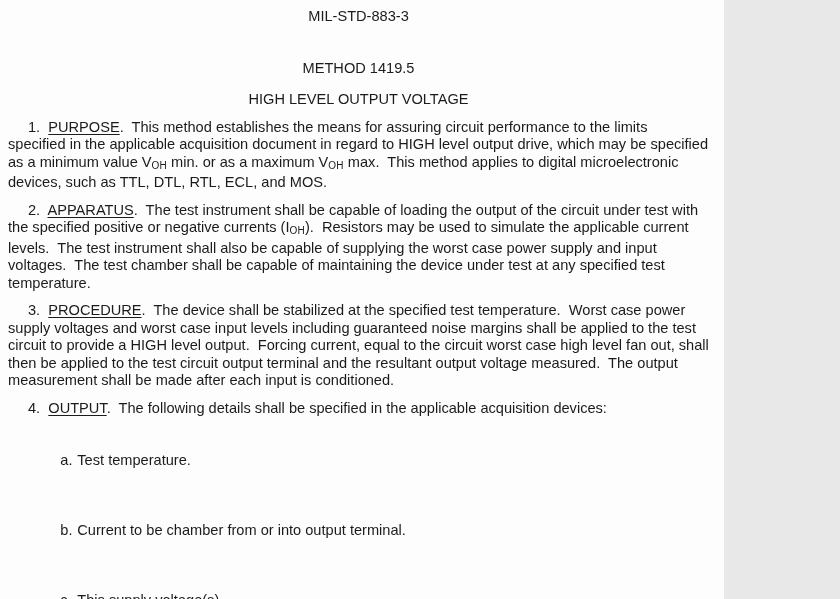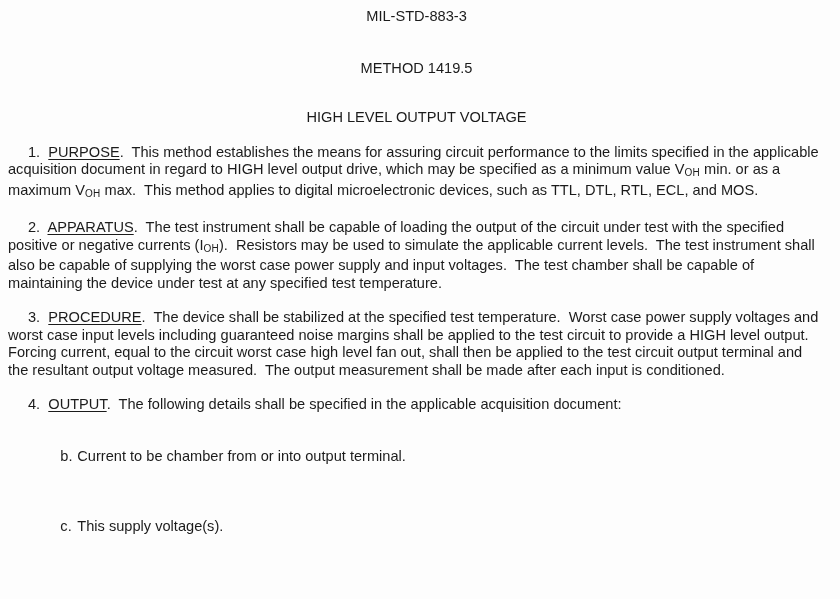--- a/index.html
+++ b/index.html
@@ -3,37 +3,37 @@
 <meta charset="utf-8">
 <style>
   :root {
     --bg: #fdfdfd;
     --ink: #1b1b1b;
   }
   * { box-sizing: border-box; }
   html, body { margin: 0; padding: 0; background: #e8e8e8; }
   .page {
     position: relative;
-    width: 840px;
+    width: 724px;
     height: 599px;
     margin: 0;
     background: var(--bg);
     color: var(--ink);
     font-family: "Liberation Sans", "DejaVu Sans", sans-serif;
     font-size: 14.6px;
     line-height: 17.5px;
     padding: 8px 15px 0 8px;
     overflow: hidden;
   }
   .center { text-align: center; }
   .hdr-standard { margin: 0; }
   .hdr-method   { margin-top: 34px; }
-  .hdr-title    { margin-top: 32px; }
+  .hdr-title    { margin-top: 14px; }
   .para {
-    margin-top: 17px;
+    margin-top: 10px;
     text-indent: 20px;
     white-space: pre-wrap;
   }
   .summary-list { margin-top: 17px; }
   .li {
     padding-left: 28px;
     margin-bottom: 17.5px;
     white-space: pre-wrap;
   }
   .marker { display: inline-block; width: 17px; }
@@ -57,24 +57,27 @@
   <div class="center hdr-method">METHOD 1419.5</div>
 
   <div class="center hdr-title">HIGH LEVEL OUTPUT VOLTAGE</div>
 
   <div class="para"><span>1.  </span><span class="u">PURPOSE</span><span>.  This method establishes the means for assuring circuit performance to the limits specified in the applicable acquisition document in regard to HIGH level output drive, which may be specified as a minimum value V</span><span class="sub">OH</span><span> min. or as a maximum V</span><span class="sub">OH</span><span> max.  This method applies to digital microelectronic devices, such as TTL, DTL, RTL, ECL, and MOS.</span></div>
 
   <div class="para"><span>2.  </span><span class="u">APPARATUS</span><span>.  The test instrument shall be capable of loading the output of the circuit under test with the specified positive or negative currents (I</span><span class="sub">OH</span><span>).  Resistors may be used to simulate the applicable current levels.  The test instrument shall also be capable of supplying the worst case power supply and input voltages.  The test chamber shall be capable of maintaining the device under test at any specified test temperature.</span></div>
 
   <div class="para"><span>3.  </span><span class="u">PROCEDURE</span><span>.  The device shall be stabilized at the specified test temperature.  Worst case power supply voltages and worst case input levels including guaranteed noise margins shall be applied to the test circuit to provide a HIGH level output.  Forcing current, equal to the circuit worst case high level fan out, shall then be applied to the test circuit output terminal and the resultant output voltage measured.  The output measurement shall be made after each input is conditioned.</span></div>
 
-  <div class="para"><span>4.  </span><span class="u">OUTPUT</span><span>.  The following details shall be specified in the applicable acquisition document:</span></div>
+  <div class="para"><span>4.  </span><span class="u">OUTPUT</span><span>.  The following details shall be specified in the applicable acquisition devices:</span></div>
 
   <div class="summary-list">
 
+    <div class="li">
+      <span class="marker">a.</span><span class="li-text"><span>Test temperature.</span></span>
+    </div>
 
     <div class="li">
       <span class="marker">b.</span><span class="li-text"><span>Current to be chamber from or into output terminal.</span></span>
     </div>
 
     <div class="li">
       <span class="marker">c.</span><span class="li-text"><span>This supply voltage(s).</span></span>
     </div>
 
   </div>

